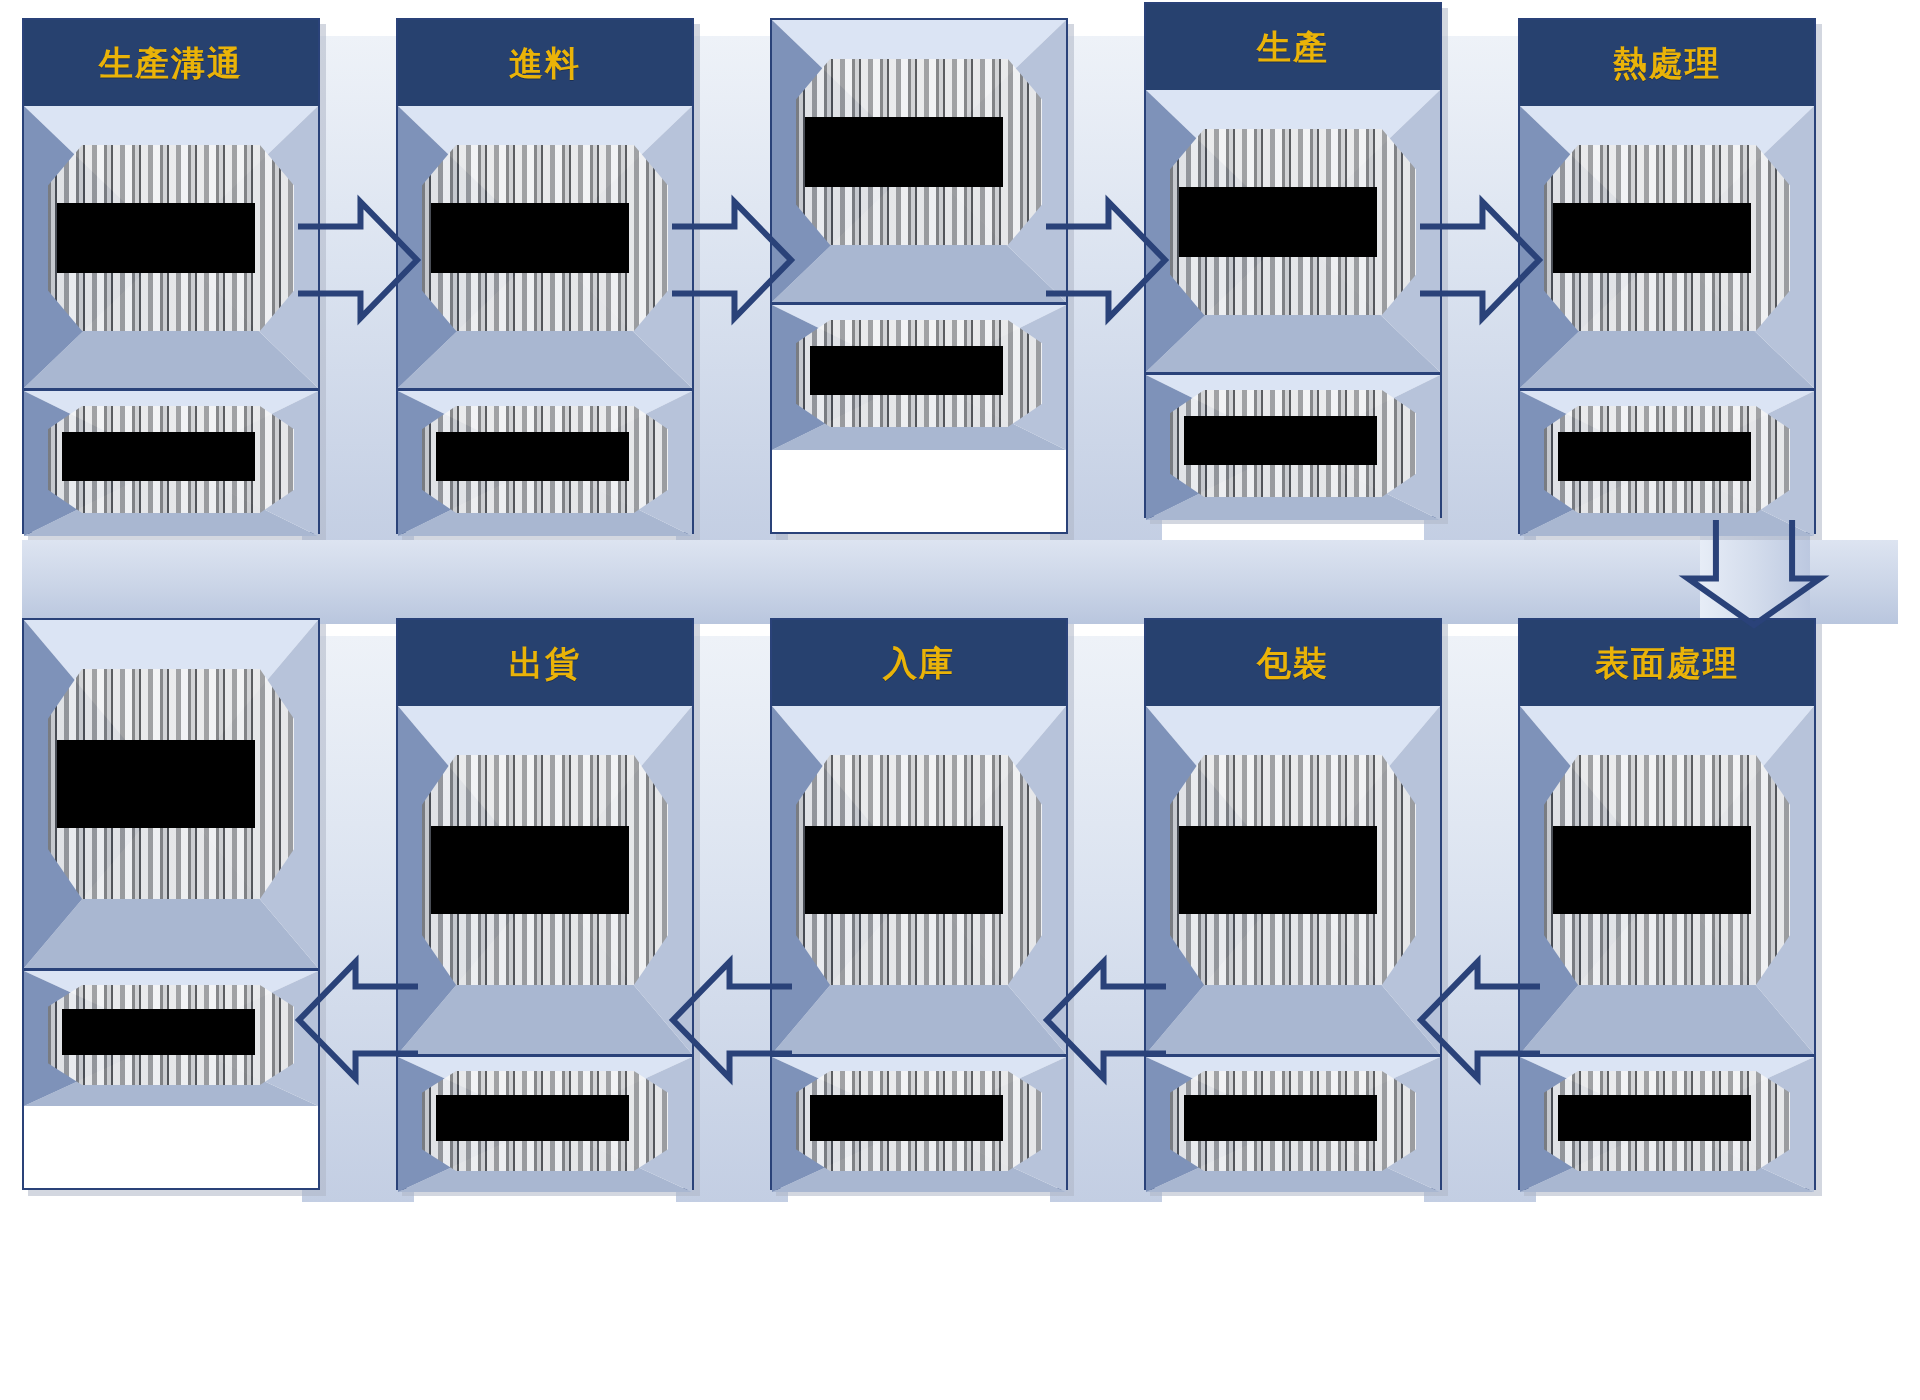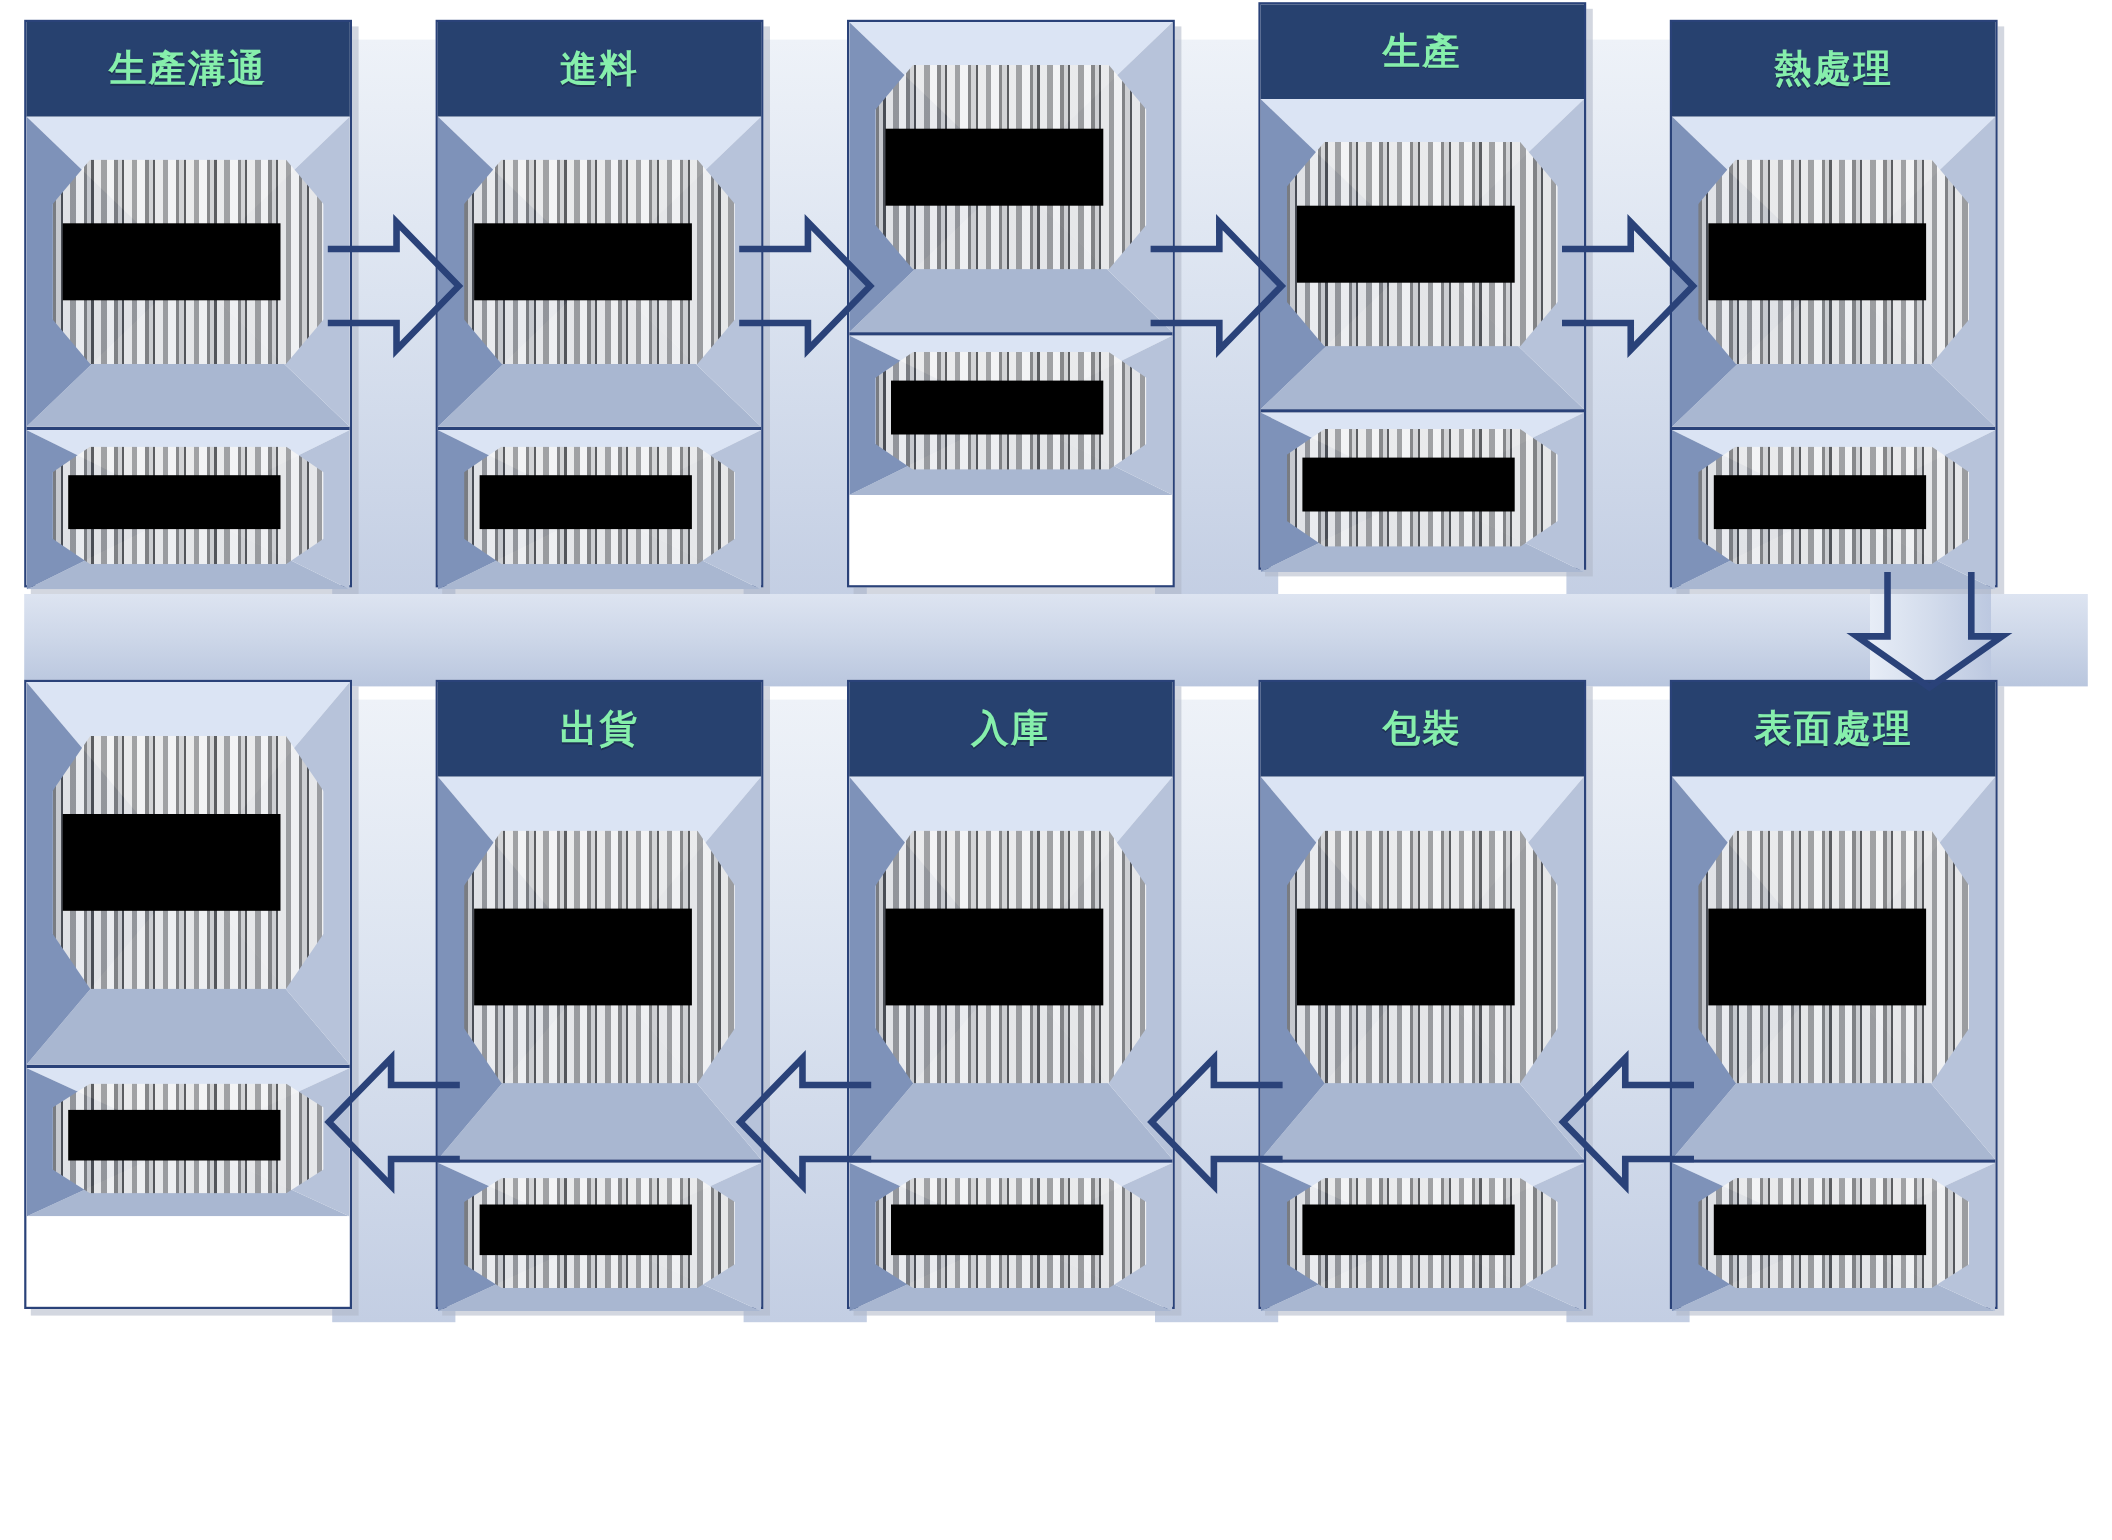--- a/index.html
+++ b/index.html
@@ -6,21 +6,21 @@
   body{width:1920px;height:1400px;font-family:"Liberation Sans","DejaVu Sans",sans-serif;overflow:hidden;}
   #stage{position:relative;width:1920px;height:1400px;background:#fff;}
 
   
   .conn-band{position:absolute;background:linear-gradient(180deg,#eef2f8 0%,#dbe3f0 45%,#c3cee3 100%);}
 
   
   .card{position:absolute;box-sizing:border-box;}
   .card-shadow{position:absolute;left:6px;top:6px;right:-6px;bottom:-6px;background:#aeb7c6;opacity:.55;}
   .card-inner{position:absolute;inset:0;border:2px solid #2a4279;box-sizing:border-box;background:#fff;}
-  .card-head{position:relative;background:#27416f;color:#86efac;display:flex;align-items:center;justify-content:center;
+  .card-head{position:relative;background:#27416f;color:#eab308;display:flex;align-items:center;justify-content:center;
              box-sizing:border-box;}
   .card-head-label{font-size:34px;font-weight:700;letter-spacing:2px;line-height:1;
                    text-shadow:0 1px 0 rgba(0,0,0,.25);}
   .card-body{position:relative;overflow:hidden;}
 
   
   .pyr{position:absolute;inset:0;}
   .pyr span{position:absolute;inset:0;}
   .pyr .p-top{background:#dbe4f4;clip-path:polygon(0 0,100% 0,50% 50%);}
   .pyr .p-bottom{background:#a9b7d1;clip-path:polygon(0 100%,100% 100%,50% 50%);}

